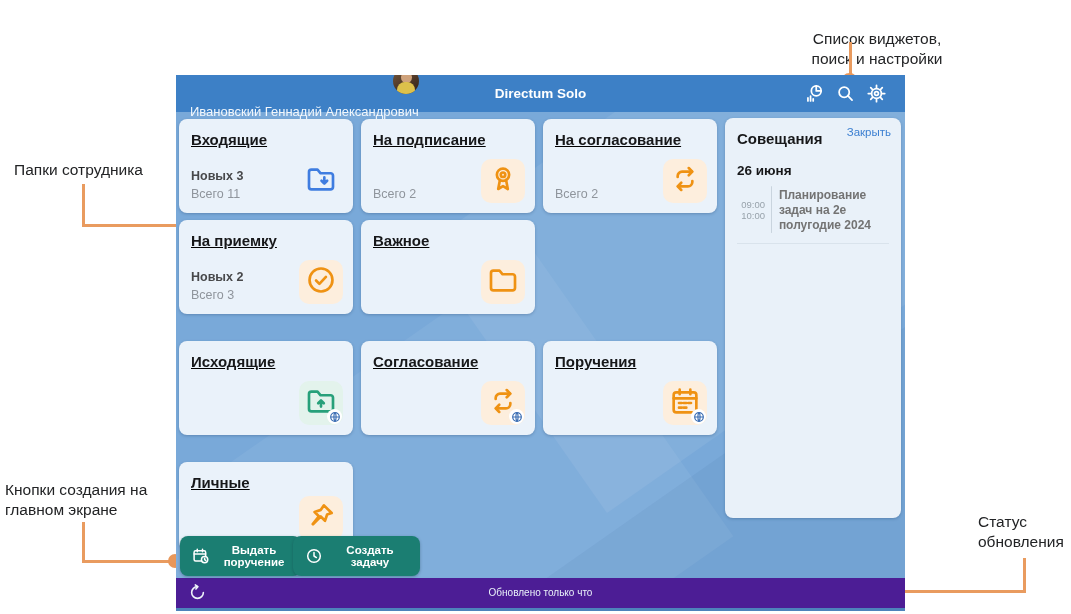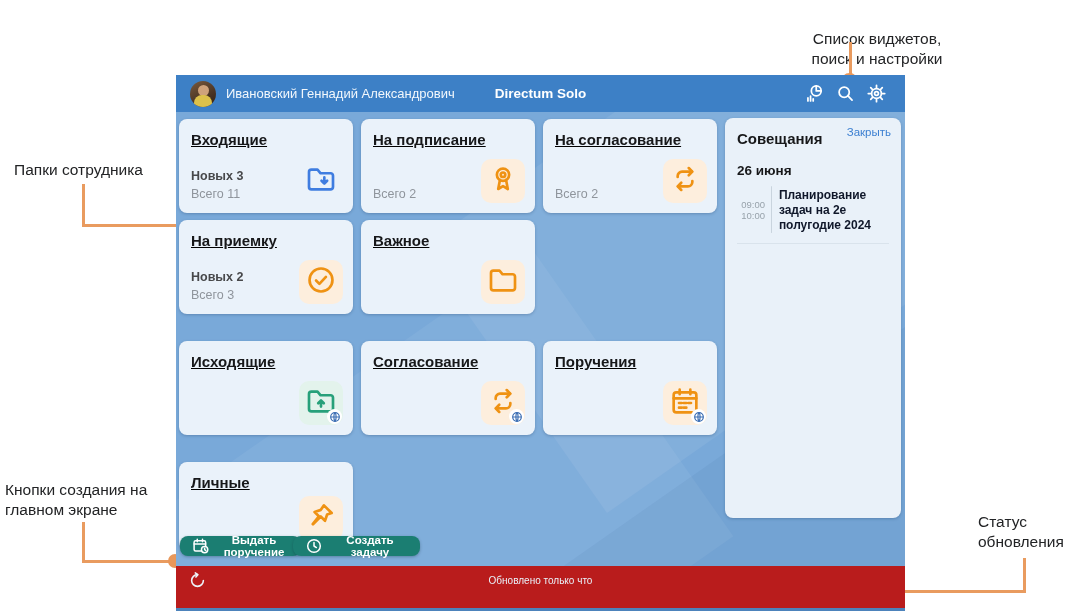--- a/index.html
+++ b/index.html
@@ -14,21 +14,21 @@
   .ann-line { position:absolute; background:#e99b5f; }
   .ann-dot { position:absolute; border-radius:50%; background:#e8975a; }
 
   
   .window { position:absolute; left:176px; top:75px; width:729px; height:536px;
             background:#79a9d9; overflow:hidden; }
 
   
   .app-header { position:absolute; left:0; top:0; right:0; height:37px; background:#3d80c6;
                 display:flex; align-items:center; z-index:5; }
-  .user-chip { display:flex; align-items:center; gap:10px; margin-left:14px; cursor:pointer; }
+  .user-chip { display:flex; align-items:flex-end; gap:10px; margin-left:14px; cursor:pointer;flex-direction:column; }
   .avatar { width:26px; height:26px; border-radius:50%; position:relative; overflow:hidden;
             background:linear-gradient(150deg,#7a5a3e 0%,#4a3424 60%,#2e2016 100%); flex:0 0 auto; }
   .avatar::before { content:""; position:absolute; left:8px; top:4px; width:11px; height:11px;
                     border-radius:50%; background:#cfa27b; }
   .avatar::after { content:""; position:absolute; left:4px; top:14px; width:18px; height:12px;
                    border-radius:8px 8px 0 0; background:#ddc14b; }
   .user-name { color:#f2f7fc; font-size:13px; }
   .app-title { position:absolute; left:50%; top:0; height:37px; transform:translateX(-50%);
                display:flex; align-items:center; color:#ffffff; font-size:13.5px; font-weight:700;text-align:center; }
   .header-icons { position:absolute; right:18px; top:0; height:37px; display:flex;
@@ -73,33 +73,33 @@
   .panel { position:absolute; left:549px; top:6px; width:176px; height:400px;
            background:#e9f1f9; border-radius:8px; box-shadow:0 1px 3px rgba(25,55,95,.28);
            padding:10px 12px; }
   .panel-close { position:absolute; right:10px; top:8px; color:#3b7fd1; font-size:11.5px; cursor:pointer; }
   .panel-title { font-size:15px; font-weight:700; color:#17181a; margin-top:2px; }
   .panel-date { font-size:13.5px; font-weight:700; color:#17181a; margin-top:16px; }
   .event-row { display:flex; margin-top:8px; cursor:pointer; }
   .event-times { width:28px; flex:0 0 auto; text-align:right; color:#98a2ab; font-size:9.5px;
                  line-height:11px; padding-top:13px; }
   .event-bar { width:2px; background:#c9d4de; margin:0 7px 0 6px; border-radius:1px; }
-  .event-title { font-size:12px; font-weight:700; color:#0f172a; line-height:15px; padding-top:2px; }
+  .event-title { font-size:12px; font-weight:700; color:#737373; line-height:15px; padding-top:2px; }
   .panel-divider { border:none; border-top:1px solid #d9e3ec; margin-top:10px; }
 
   
   .actions { position:absolute; left:4px; top:424px; height:32px; z-index:6; }
-  .action-btn { position:absolute; top:0; height:20px; background:#1b7e72; border:none;
+  .action-btn { position:absolute; top:0; height:40px; background:#1b7e72; border:none;
                 border-radius:8px; color:#ffffff; font-family:"Liberation Sans",sans-serif;
                 font-size:11.5px; font-weight:700; display:flex; align-items:center;
                 gap:9px; padding:0 12px; cursor:pointer; box-shadow:0 1px 3px rgba(20,50,60,.35); }
   .action-btn svg { width:18px; height:18px; flex:0 0 auto; }
 
   
-  .statusbar { position:absolute; left:0; right:0; bottom:0; height:45px; background:#b91c1c;
+  .statusbar { position:absolute; left:0; right:0; bottom:0; height:33px; background:#4c1d95;
                border-bottom:3px solid #4d83bb; z-index:5; }
   .refresh-btn { position:absolute; left:12px; top:5px; width:20px; height:20px; color:#eef4fa;
                  cursor:pointer; }
   .refresh-btn svg { width:19px; height:19px; }
   .status-text { position:absolute; left:0; right:0; top:9px; text-align:center;
                  color:#e9f1f9; font-size:10px; }
 </style>
 </head>
 <body>
 

